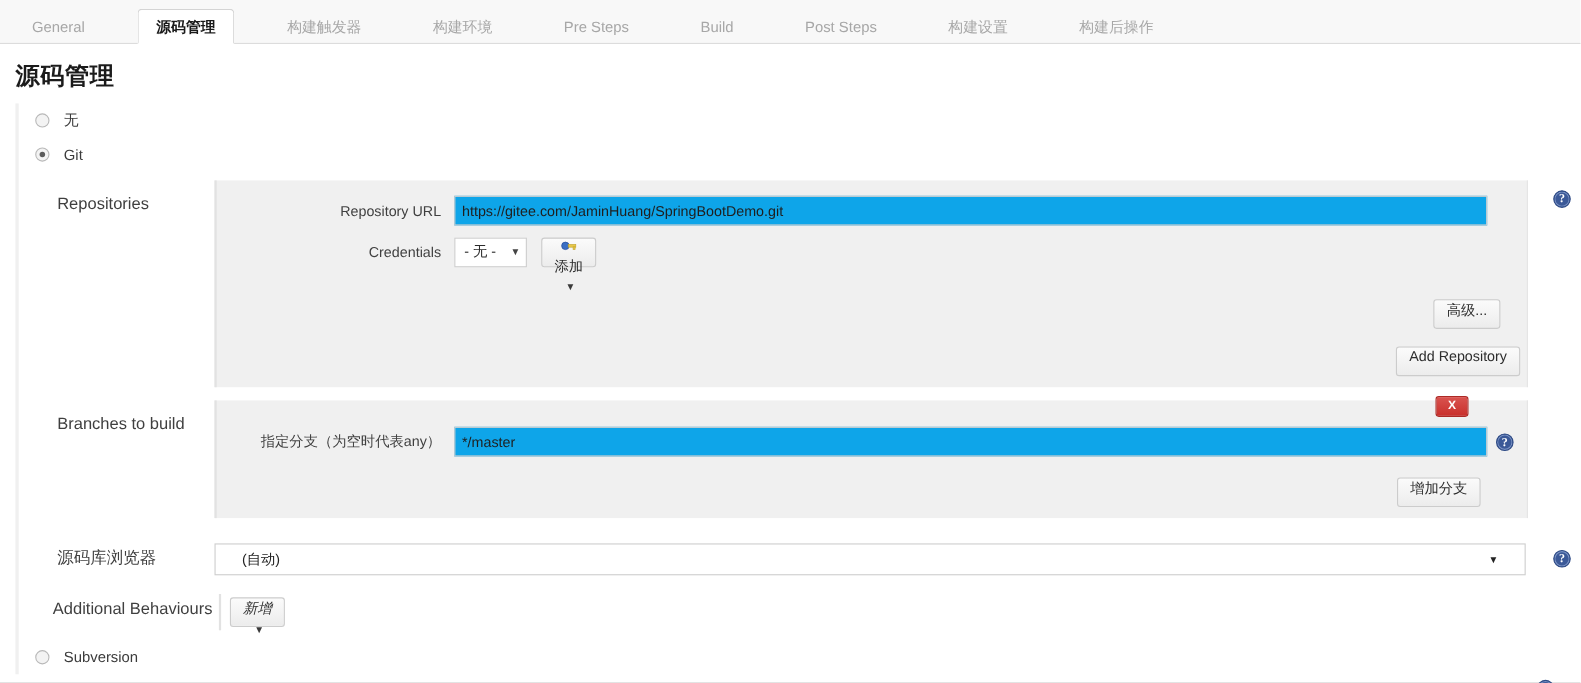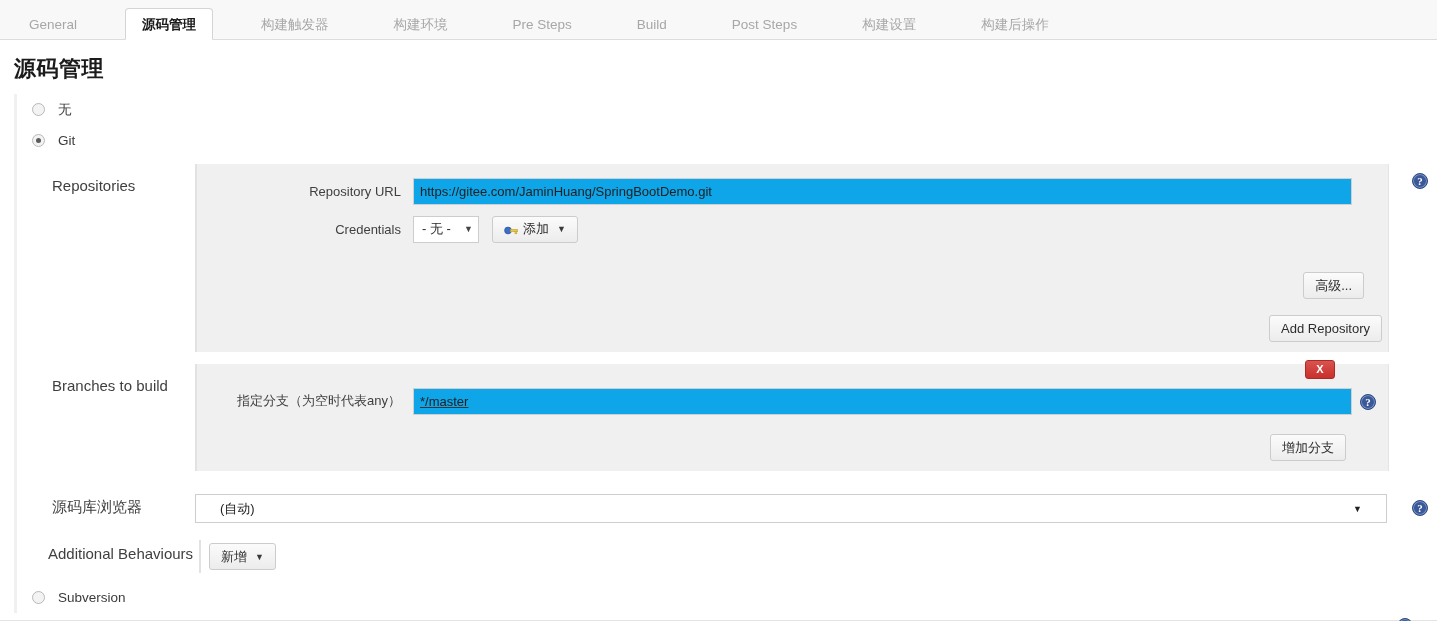--- a/index.html
+++ b/index.html
@@ -177,20 +177,21 @@
     background: linear-gradient(#fbfbfb, #ececec);
     border: 1px solid #cccccc;
     border-radius: 3px;
     height: 27px;
     padding: 0 11px;
     font-size: 13px;
     color: #2d2d2d;
     cursor: pointer;
     white-space: nowrap;
     font-family: "Liberation Sans", "DejaVu Sans", sans-serif;
+    flex-direction: column;
   }
   .btn .caret { font-size: 9px; color: #3a3a3a; margin-left: 3px; }
 
   .btn-wrap { display: inline-block; padding: 3px; }
 
   .right-btn-row {
     display: flex;
     justify-content: flex-end;
     padding-right: 6px;
   }
@@ -326,21 +327,21 @@
         </div>
       </div>
 
       <div class="frow" style="margin-top:12px;">
         <div class="flabel">Branches to build</div>
         <div class="fcontent">
           <div class="panel">
             <div class="panel-inner" style="padding-top:18px;">
               <div class="prow">
                 <div class="plabel">指定分支（为空时代表any）</div>
-                <div class="pfield" style="padding-right:18px; position:relative;text-decoration:underline;">
+                <div class="pfield" style="padding-right:18px; position:relative;">
                   <input type="text" value="*/master" style="">
                   <div class="help" style="right:-6px; top:6px;">?</div>
                 </div>
               </div>
               <div class="right-btn-row" style="margin-top:14px; padding-right:24px;">
                 <div class="btn">增加分支</div>
               </div>
             </div>
             <div class="xbtn" style="right:53px; top:-4px;">X</div>
           </div>
@@ -353,21 +354,21 @@
           <div class="wide-sel" style="margin-right:50px;">
             <span>(自动)</span>
             <span class="caret" style="font-size:9px;">▼</span>
           </div>
           <div class="help" style="right:9px; top:15px;">?</div>
         </div>
       </div>
 
       <div class="frow" style="margin-top:9px;">
         <div class="flabel" style="width:172px; flex:0 0 172px; padding-left:21px;">Additional Behaviours</div>
-        <div class="fcontent" style="padding-top:8px;">
+        <div class="fcontent" style="padding-top:8px;font-style:italic;">
           <div class="panel" style="background:transparent; border-left:2px solid #e2e2e2; border-right:none; display:inline-block; padding:3px 0 3px 8px;">
             <div class="btn">
               <span>新增</span>
               <span class="caret">▼</span>
             </div>
           </div>
         </div>
       </div>
 
     </div>

